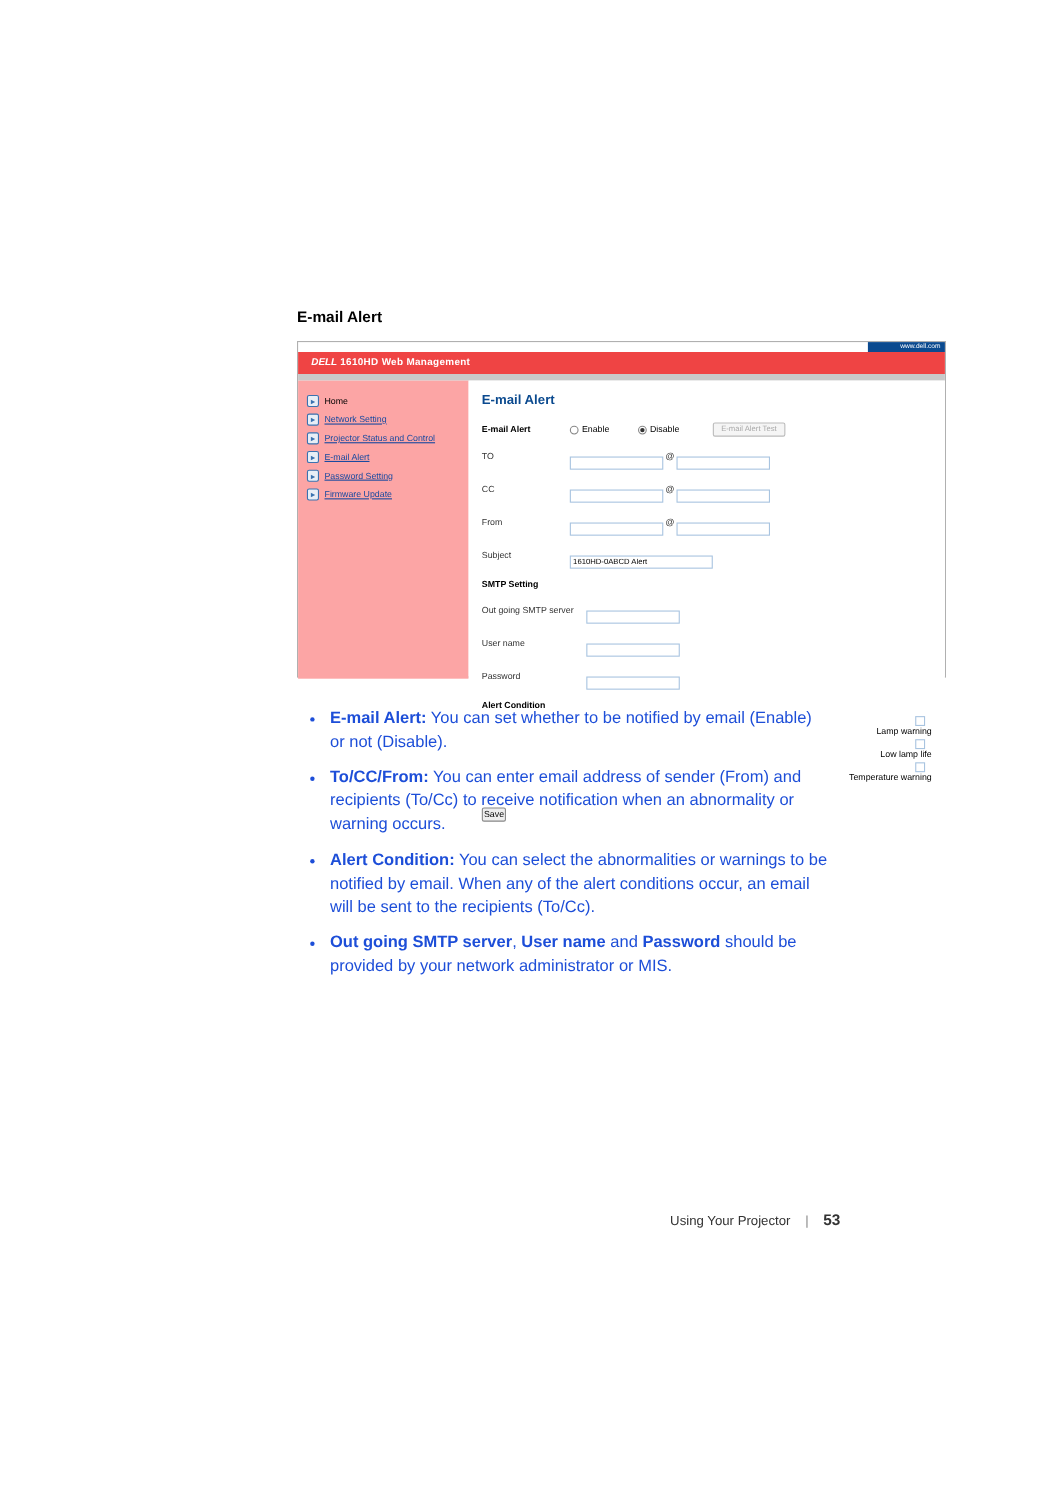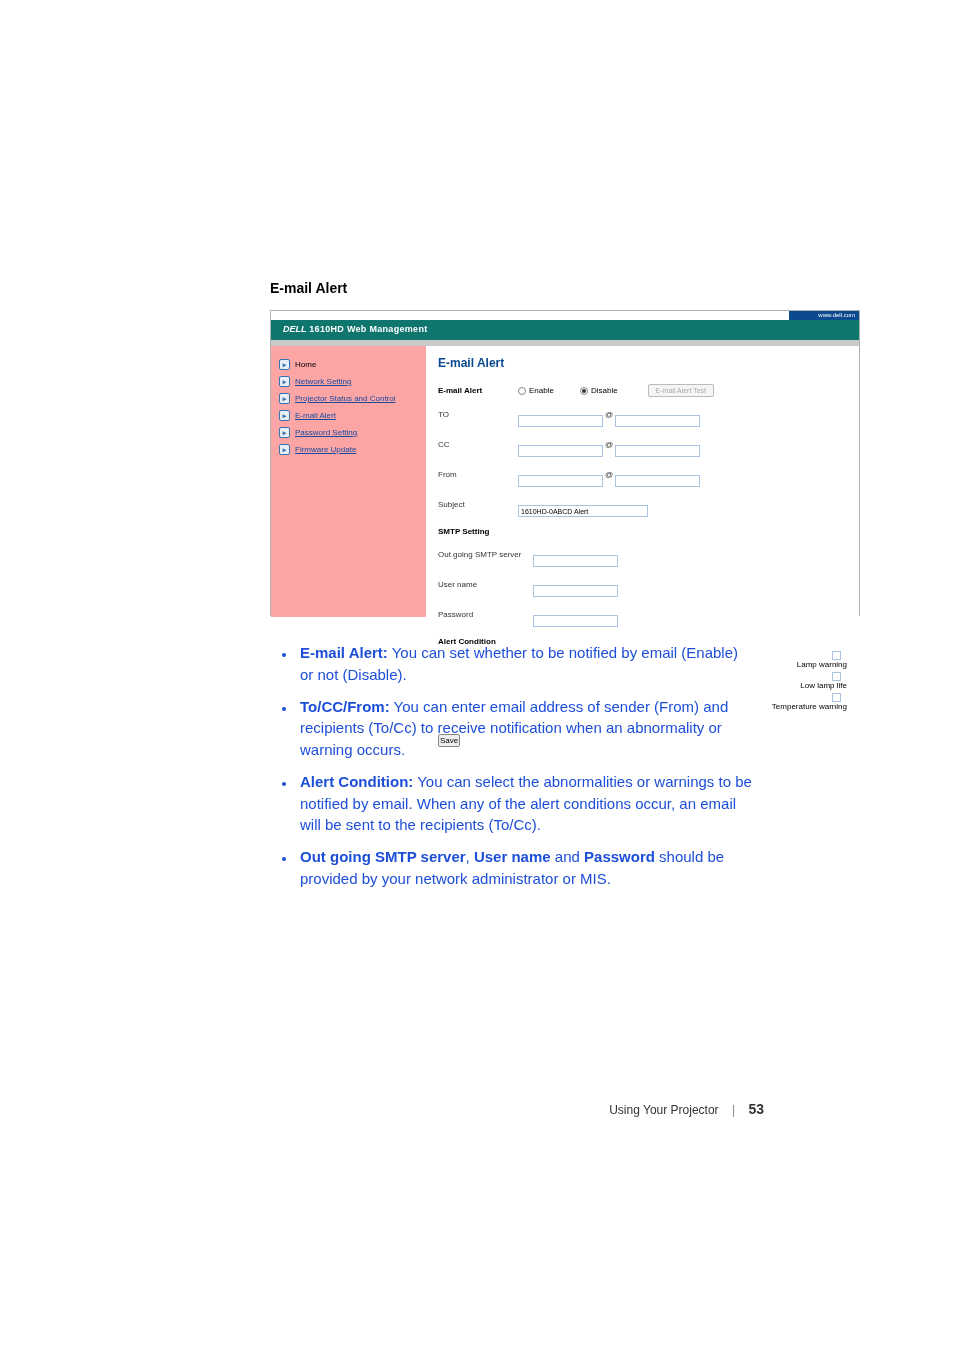--- a/index.html
+++ b/index.html
@@ -35,21 +35,21 @@
       right: 0;
       height: 9px;
       background: #0b4a8f;
       color: #fff;
       font-size: 6px;
       padding: 1px 4px 0 0;
       text-align: right;
       width: 70px;
     }
     .header-bar {
-      background: #0f766e;
+      background: #ef4444;
       height: 20px;
       color: #fff;
       font-size: 9px;
       font-weight: bold;
       padding: 4px 0 0 12px;
       margin-top: 9px;
       letter-spacing: 0.3px;
     }
     .dell-logo {
       font-weight: 900;

